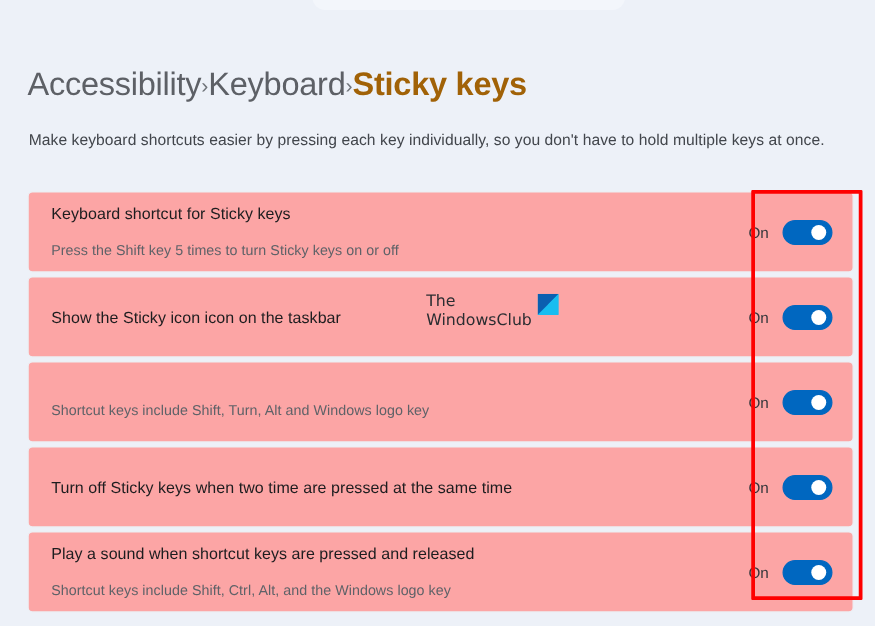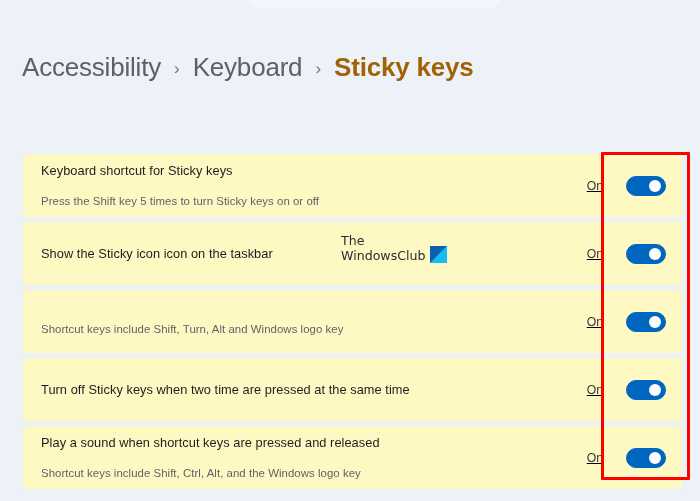--- a/index.html
+++ b/index.html
@@ -35,21 +35,21 @@
     pointer-events: none;
   }
 
   
   .breadcrumb {
     position: absolute;
     left: 22px;
     top: 52px;
     display: flex;
     align-items: baseline;
-    gap: 13px;
+    gap: 0;
     white-space: nowrap;
   }
   .crumb {
     font-size: 26px;
     color: #5d6066;
     letter-spacing: -0.2px;
   }
   .crumb.current {
     color: #a16207;
     font-weight: bold;
@@ -75,21 +75,21 @@
   
   .card-list {
     position: absolute;
     left: 22px;
     top: 153px;
     width: 661px;
   }
   .setting-card {
     position: relative;
     box-sizing: border-box;
-    background: #fef9c3;
+    background: #fca5a5;
     border: 1px solid #eceff4;
     border-radius: 4px;
     height: 65px;
     margin-bottom: 3px;
     display: flex;
     align-items: center;
     padding: 0 0 0 18px;
   }
   .setting-texts {
     flex: 1 1 auto;
@@ -107,25 +107,24 @@
     line-height: 16px;
     margin-top: 14px;
     letter-spacing: 0.05px;
   }
 
   
   .toggle-area {
     flex: 0 0 auto;
     display: flex;
     align-items: center;
-    gap: 23px;
+    gap: 11px;
     padding-right: 16px;
     width: 112px;
     justify-content: flex-end;
-    text-decoration: underline;
   }
   .toggle-state {
     font-size: 12.2px;
     color: #33363b;
   }
   .switch {
     position: relative;
     width: 40px;
     height: 20px;
     border-radius: 10px;
@@ -145,21 +144,21 @@
     border-radius: 50%;
     background: #ffffff;
   }
 
   
   .watermark {
     position: absolute;
     left: 341px;
     top: 234px;
     display: flex;
-    align-items: flex-end;
+    align-items: flex-start;
     gap: 4px;
     pointer-events: none;
   }
   .watermark-text {
     font-size: 12.6px;
     line-height: 14.5px;
     color: #2a2d31;
     font-family: "DejaVu Sans", "Liberation Sans", sans-serif;
   }
   .watermark-logo {
@@ -192,20 +191,21 @@
   <div class="top-sheen"></div>
 
   <div class="breadcrumb">
     <span class="crumb">Accessibility</span>
     <span class="crumb-sep">›</span>
     <span class="crumb">Keyboard</span>
     <span class="crumb-sep">›</span>
     <span class="crumb current">Sticky keys</span>
   </div>
 
+  <div class="intro">Make keyboard shortcuts easier by pressing each key individually, so you don't have to hold multiple keys at once.</div>
 
   <div class="card-list">
 
     <div class="setting-card">
       <div class="setting-texts">
         <div class="setting-title">Keyboard shortcut for Sticky keys</div>
         <div class="setting-sub">Press the Shift key 5 times to turn Sticky keys on or off</div>
       </div>
       <div class="toggle-area">
         <span class="toggle-state">On</span>

